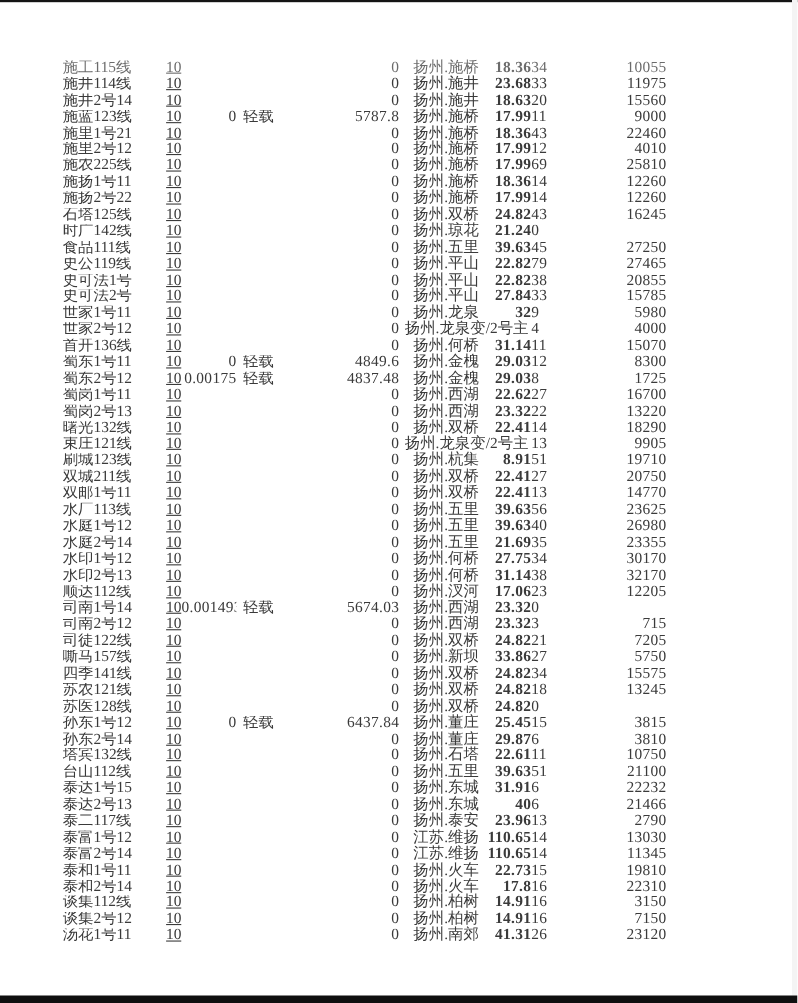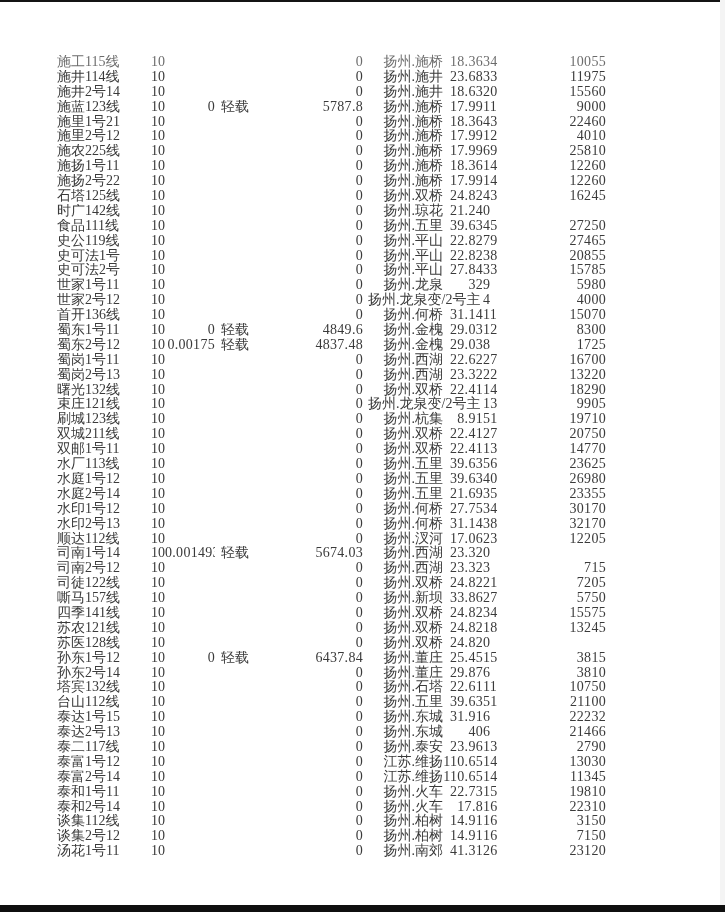--- a/index.html
+++ b/index.html
@@ -9,26 +9,26 @@
     font-family:"Liberation Serif","DejaVu Serif",serif;
   }
   .top-line{position:absolute;top:0;left:0;width:725px;height:2px;background:#141414;}
   .bottom-bar{position:absolute;top:905px;left:0;width:725px;height:7px;background:#0f0f0f;}
   .right-edge{position:absolute;top:0;right:0;width:5px;height:905px;background:#f4f4f4;}
   .table-wrap{position:absolute;top:55px;left:0;width:725px;}
   .trow{display:flex;height:14.9px;line-height:14.9px;font-size:14px;color:#3a3a3a;white-space:nowrap;}
   .trow:first-child{opacity:.75;}
   .cell{display:block;overflow:hidden;}
   .c1{width:92px;margin-left:57px;text-align:left;}
-  .c2{width:16px;text-align:right;}
+  .c2{width:16px;text-align:right;text-decoration:underline;}
   .c3{width:50px;text-align:right;letter-spacing:.3px;}
   .c4{width:34px;text-align:right;padding-left:6px;box-sizing:border-box;}
   .c5{width:114px;text-align:right;letter-spacing:.3px;}
-  .c6{width:80px;padding-left:5px;box-sizing:border-box;text-align:right;overflow:visible;}
-  .c7{width:40px;text-align:right;letter-spacing:.3px;}
+  .c6{width:80px;padding-left:5px;box-sizing:border-box;text-align:center;overflow:visible;}
+  .c7{width:40px;text-align:right;letter-spacing:.3px;font-weight:bold;}
   .c8{width:60px;letter-spacing:.3px;}
   .c9{width:63px;text-align:right;letter-spacing:.3px;}
 </style>
 </head>
 <body>
 
 <div class="top-line"></div>
 <div class="right-edge"></div>
 
 <div class="table-wrap" id="table-wrap">

